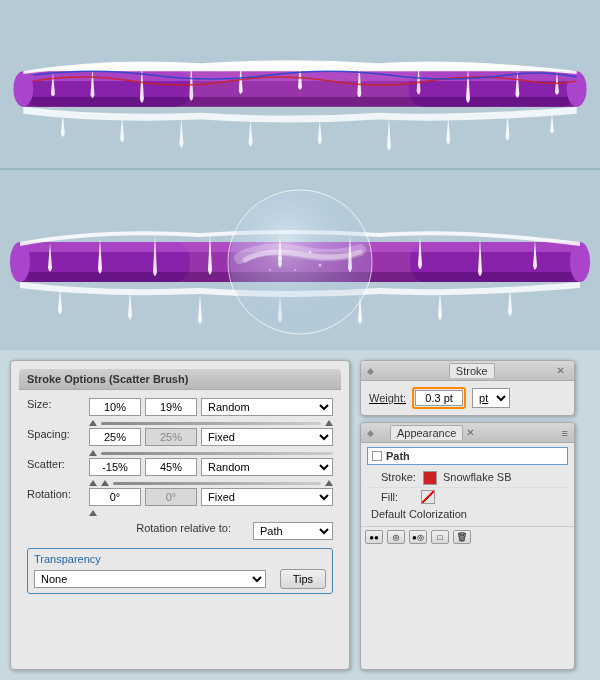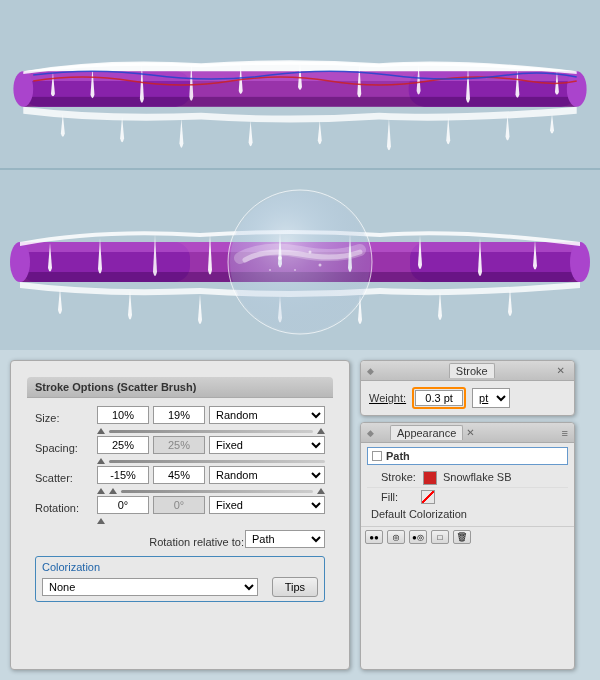--- a/index.html
+++ b/index.html
@@ -30,41 +30,41 @@
       padding: 10px;
       gap: 10px;
     }
 
     
     .stroke-options {
       width: 340px;
       background: #e8e8e8;
       border: 1px solid #aaa;
       border-radius: 4px;
-      padding: 16px;
+      padding: 8px;
       box-shadow: 1px 1px 4px rgba(0,0,0,0.3);
     }
 
     .panel-title {
       background: linear-gradient(to bottom, #d0d0d0, #b8b8b8);
       padding: 4px 8px;
       font-size: 11px;
       font-weight: bold;
       border-bottom: 1px solid #aaa;
       border-radius: 4px 4px 0 0;
       color: #333;
     }
 
     .panel-body {
       padding: 8px;
     }
 
     .options-row {
       display: flex;
-      align-items: flex-end;
+      align-items: flex-start;
       margin-bottom: 4px;
       gap: 4px;
     }
 
     .options-row label {
       width: 58px;
       font-size: 11px;
       color: #333;
       flex-shrink: 0;
     }
@@ -106,24 +106,24 @@
       width: 0;
       height: 0;
       border-left: 4px solid transparent;
       border-right: 4px solid transparent;
       border-bottom: 6px solid #666;
     }
 
     
     .rotation-relative {
       display: flex;
-      align-items: flex-end;
+      align-items: flex-start;
       justify-content: flex-end;
       margin: 6px 0 8px 0;
-      gap: 1px;
+      gap: 22px;
     }
 
     .rotation-relative label {
       font-size: 11px;
       color: #333;
     }
 
     
     .colorization-box {
       border: 1px solid #4488bb;
@@ -550,21 +550,21 @@
       </div>
 
       <div class="rotation-relative">
         <label>Rotation relative to:</label>
         <select class="options-select" style="width:80px;flex:none;">
           <option>Path</option><option>Page</option>
         </select>
       </div>
 
       <div class="colorization-box">
-        <div class="colorization-label">Colorization</div>
+        <div class="colorization-label">Transparency</div>
         <div class="colorization-row">
           <select class="options-select" style="width:110px;">
             <option>None</option><option>Tints</option>
           </select>
           <button class="tips-button">Tips</button>
         </div>
       </div>
     </div>
   </div>
 

